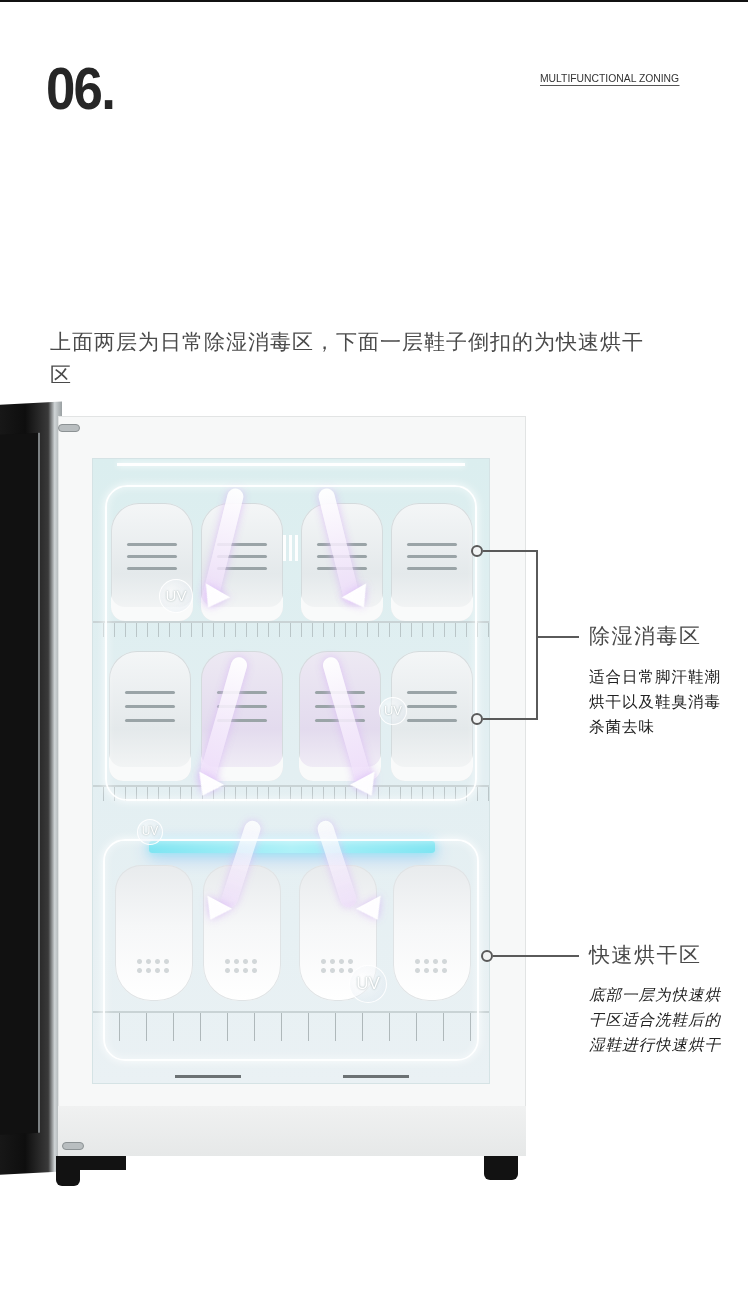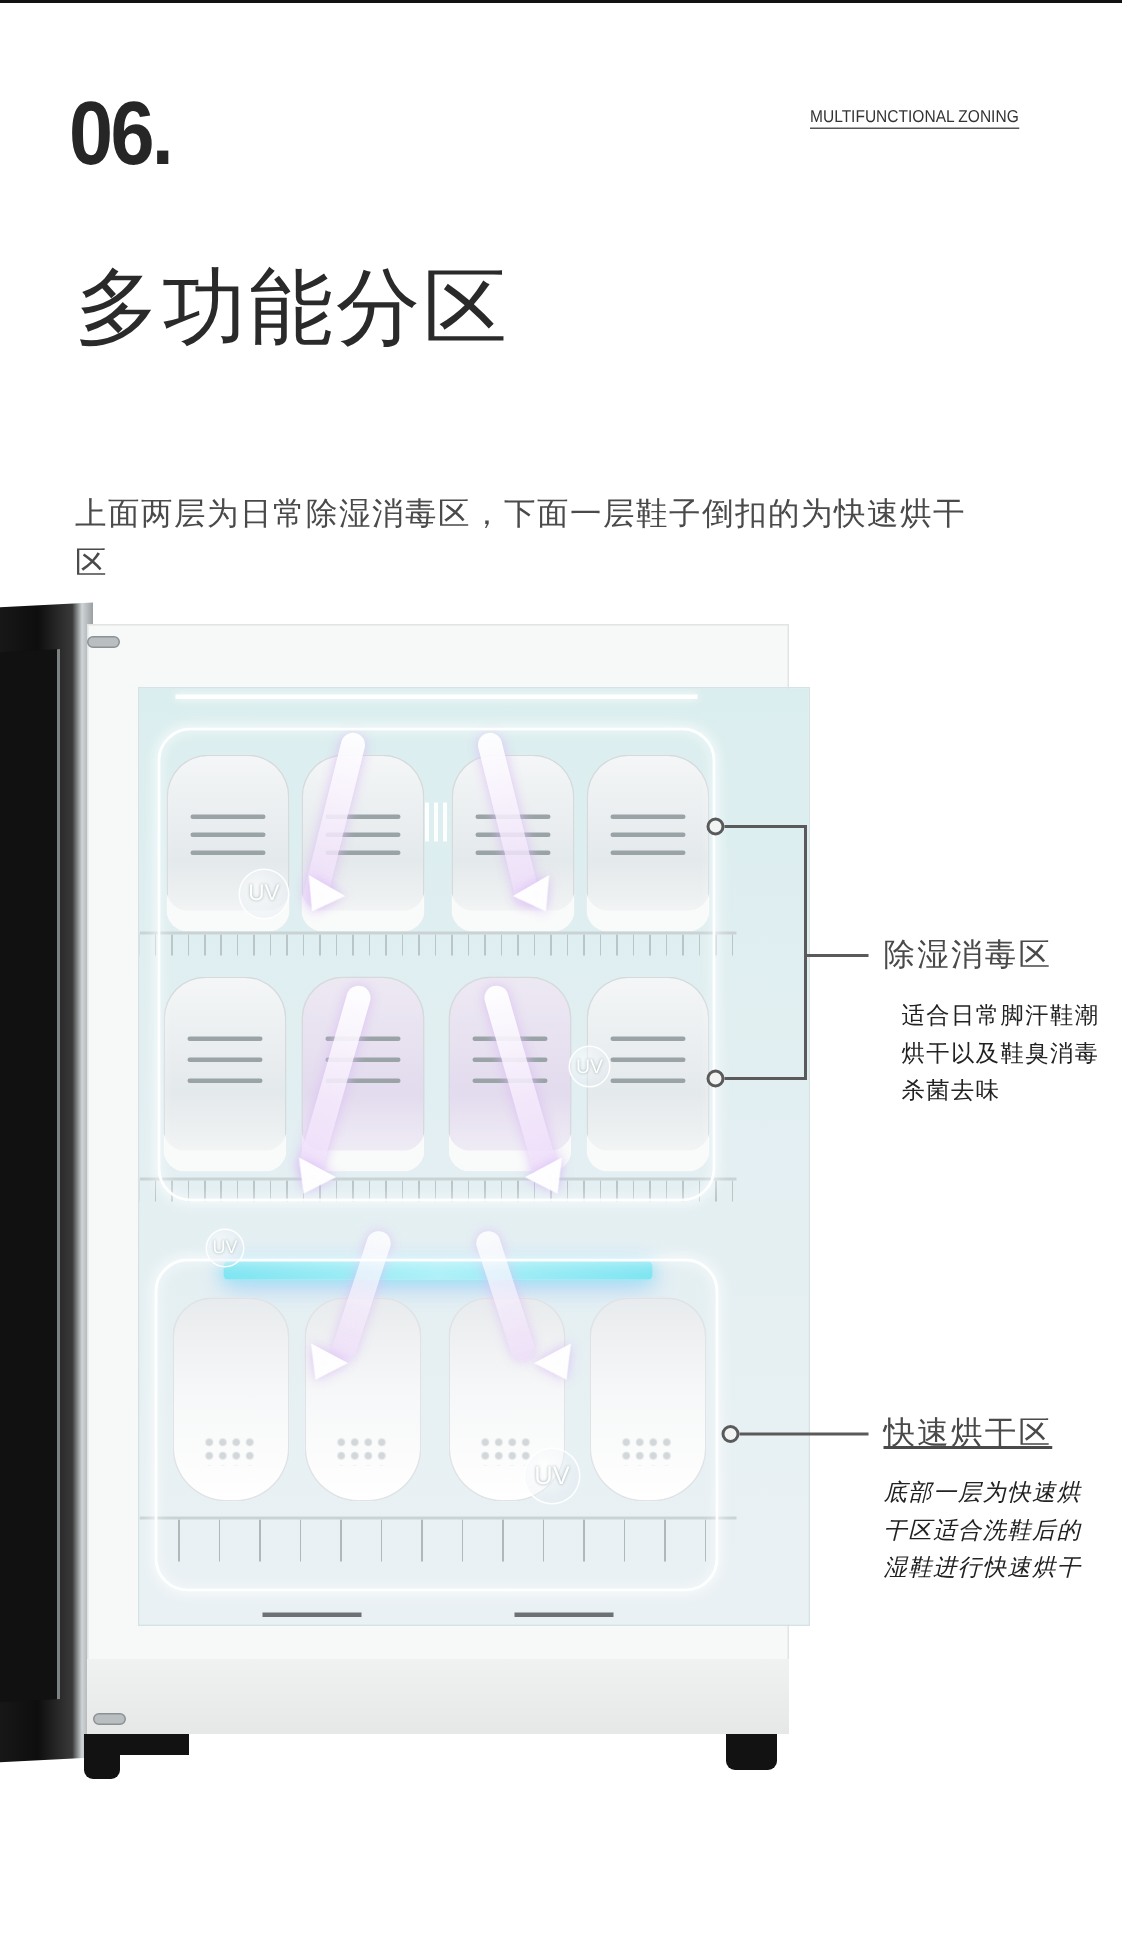--- a/index.html
+++ b/index.html
@@ -10,21 +10,21 @@
   .eng-label { position: absolute; left: 540px; top: 72px; font-family: "Liberation Sans", sans-serif; font-size: 11.5px; color: #333; border-bottom: 1px solid #555; padding-bottom: 1px; letter-spacing: 0; transform: scaleX(0.9); transform-origin: left; white-space: nowrap; }
   .headline { position: absolute; left: 50px; top: 172px; font-size: 56px; line-height: 68px; color: #2a2a2a; font-weight: 400; letter-spacing: 2px; }
   .headline div { white-space: nowrap; }
   .subtext { position: absolute; left: 50px; top: 326px; width: 600px; font-size: 21px; line-height: 33px; color: #4a4a4a; letter-spacing: 1px; }
 
   
   .door { position: absolute; left: -30px; top: 404px; width: 92px; height: 770px; background: linear-gradient(90deg, #222 0%, #0e0e0e 60%, #3a3a3a 85%, #cfd4d6 92%, #9aa0a2 100%); transform: skewY(-3deg); }
   .door-inner { position: absolute; left: 30px; top: 30px; width: 40px; height: 700px; background: #111; border-right: 2px solid #7c8183; }
   .cabinet { position: absolute; left: 58px; top: 416px; width: 468px; height: 740px; background: #f7f8f8; border: 1px solid #e2e4e4; }
   .cabinet-base { position: absolute; left: 58px; top: 1106px; width: 468px; height: 50px; background: linear-gradient(180deg, #f0f1f1, #e6e8e8); }
-  .chamber { position: absolute; left: 92px; top: 458px; width: 448px; height: 626px; background: linear-gradient(180deg, #dbeeef 0%, #e3eff2 50%, #eaf1f4 100%); border: 1px solid #d5e3e5; overflow: hidden; }
+  .chamber { position: absolute; left: 92px; top: 458px; width: 398px; height: 626px; background: linear-gradient(180deg, #dbeeef 0%, #e3eff2 50%, #eaf1f4 100%); border: 1px solid #d5e3e5; overflow: hidden; }
   .light-bar-top { position: absolute; left: 24px; top: 4px; width: 348px; height: 3px; background: #ffffff; box-shadow: 0 0 6px #fff; }
   .zone-box { position: absolute; border: 2px solid rgba(255,255,255,0.95); border-radius: 22px; box-shadow: 0 0 10px rgba(255,255,255,0.9), inset 0 0 10px rgba(255,255,255,0.6); }
   .zone-upper { left: 12px; top: 26px; width: 372px; height: 316px; }
   .zone-lower { left: 10px; top: 380px; width: 376px; height: 222px; }
   .shelf { position: absolute; left: 0; width: 398px; height: 16px; border-top: 2px solid #c9d3d5; background: repeating-linear-gradient(90deg, transparent 0 10px, rgba(160,170,172,0.6) 10px 11px); }
   .shoe { position: absolute; width: 82px; height: 118px; border-radius: 28px 28px 14px 14px; background: linear-gradient(180deg, #f4f6f7 0%, #e4e9eb 60%, #f7f8f8 100%); box-shadow: inset 0 -14px 0 #f9fafa, inset 0 0 0 1px #d4dbdd; }
   .shoe.tinted { background: linear-gradient(180deg, #ede9f3 0%, #e3dbee 60%, #f4f2f8 100%); }
   .shoe .lace { position: absolute; left: 16px; width: 50px; height: 3px; background: #9aa4a7; border-radius: 2px; }
   .sole-shoe { position: absolute; width: 78px; height: 136px; border-radius: 26px 26px 36px 36px; background: linear-gradient(180deg, #e8ebed 0%, #f6f7f8 45%, #ffffff 100%); box-shadow: inset 0 0 0 1px #dfe3e5; }
   .sole-shoe .dots { position: absolute; left: 20px; bottom: 24px; width: 36px; height: 20px; background: radial-gradient(circle, #d2d7d9 2px, transparent 3px) 0 0/9px 9px; }
@@ -45,21 +45,20 @@
 </style>
 </head>
 <body>
 
 <div class="top-rule"></div>
 
 <div class="section-num">06.</div>
 <div class="eng-label">MULTIFUNCTIONAL ZONING</div>
 
 <div class="headline">
-  <div>多功能分区</div>
 </div>
 
 <div class="subtext">上面两层为日常除湿消毒区，下面一层鞋子倒扣的为快速烘干区</div>
 
 <div>
   <div class="door">
     <div class="door-inner"></div>
   </div>
   <div class="cabinet"></div>
   <div class="cabinet-base"></div>
@@ -165,21 +164,21 @@
 </div>
 
 <div>
   <div class="callout-dot" style="left:471px;top:545px;"></div>
   <div class="callout-dot" style="left:471px;top:713px;"></div>
   <div class="callout-line" style="left:483px;top:550px;width:54px;height:2px;"></div>
   <div class="callout-line" style="left:483px;top:718px;width:54px;height:2px;"></div>
   <div class="callout-line" style="left:536px;top:550px;width:2px;height:170px;"></div>
   <div class="callout-line" style="left:537px;top:636px;width:42px;height:2px;"></div>
   <div class="callout-title" style="left:589px;top:622px;">除湿消毒区</div>
-  <div class="callout-desc" style="left:589px;top:665px;margin-left:12px;">适合日常脚汗鞋潮烘干以及鞋臭消毒杀菌去味</div>
+  <div class="callout-desc" style="left:589px;top:665px;">适合日常脚汗鞋潮烘干以及鞋臭消毒杀菌去味</div>
 </div>
 
 <div>
   <div class="callout-dot" style="left:481px;top:950px;"></div>
   <div class="callout-line" style="left:493px;top:955px;width:86px;height:2px;"></div>
-  <div class="callout-title" style="left:589px;top:941px;text-decoration:underline;">快速烘干区</div>
+  <div class="callout-title" style="left:589px;top:941px;">快速烘干区</div>
   <div class="callout-desc" style="left:589px;top:983px;font-style:italic;">底部一层为快速烘干区适合洗鞋后的湿鞋进行快速烘干</div>
 </div>
 
 </body></html>

